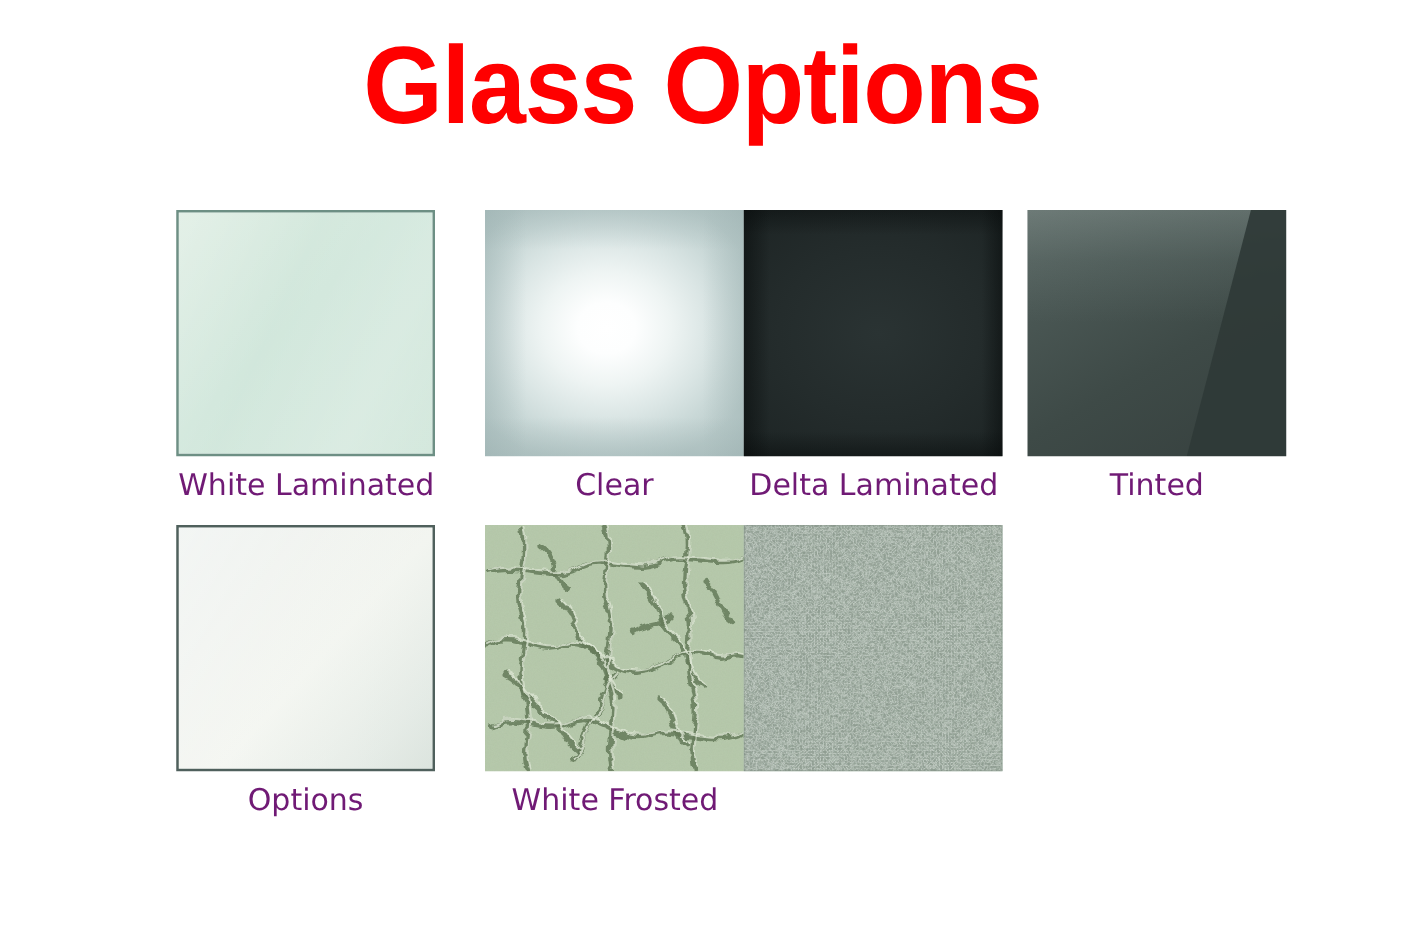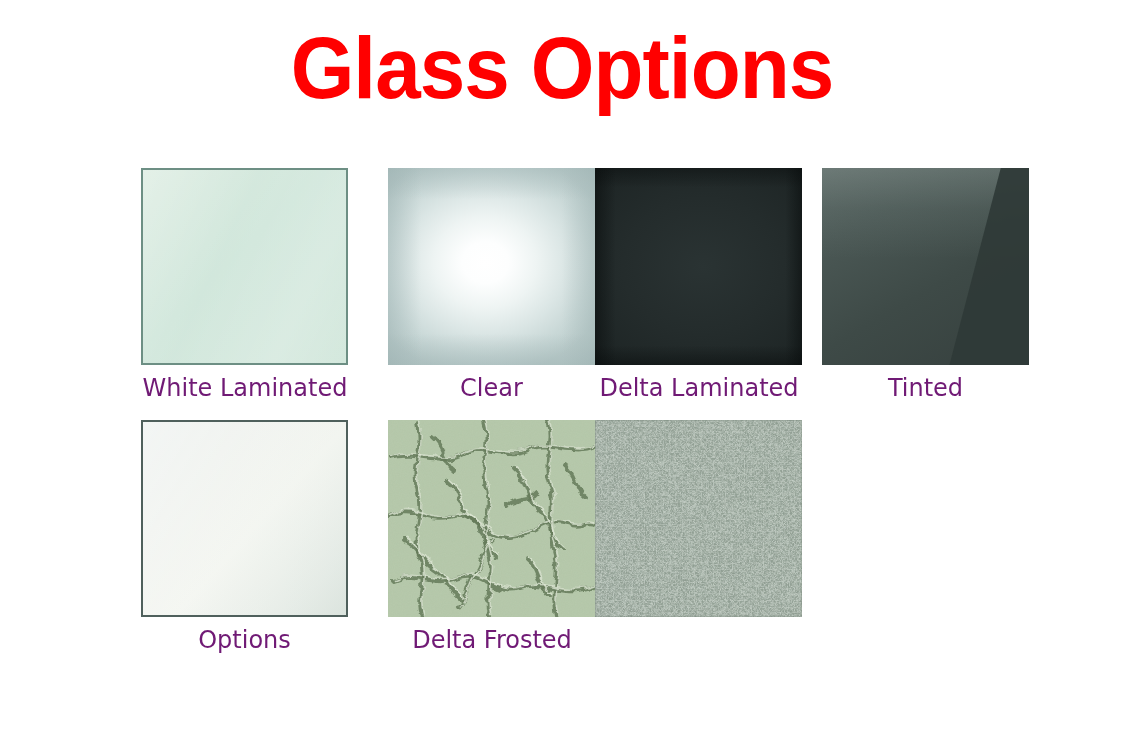--- a/index.html
+++ b/index.html
@@ -286,21 +286,21 @@
               <path d="M160,0 C168,22 154,42 162,64 C170,88 158,104 166,128 C174,150 162,172 168,196"></path>
               <path d="M60,60 C74,70 70,90 84,98 C98,106 94,126 108,136"></path>
               <path d="M126,48 C140,58 136,78 150,88 C164,98 160,118 174,128"></path>
               <path d="M16,120 C30,126 34,142 48,150 C60,157 62,172 74,180"></path>
               <path d="M104,120 C92,130 96,146 86,156 C78,164 80,178 70,188"></path>
               <path d="M140,140 C152,148 150,166 162,176"></path>
             </g>
           </g>
         </svg>
       </div>
-      <div class="label wide">Delta Frosted</div>
+      <div class="label wide">White Frosted</div>
     </div>
 
     <div class="cell col-2">
       <div class="swatch sw-obscure">
         <svg class="tex grain" viewBox="0 0 207 197" preserveAspectRatio="none">
           <defs>
             <filter id="obscureGrain" x="0%" y="0%" width="100%" height="100%">
               <feTurbulence type="turbulence" baseFrequency="0.42" numOctaves="4" seed="11" result="t"></feTurbulence>
               <feColorMatrix in="t" type="matrix" values="0 0 0 0 0.30  0 0 0 0 0.36  0 0 0 0 0.31  0 0 0 1.25 -0.18"></feColorMatrix>
             </filter>

